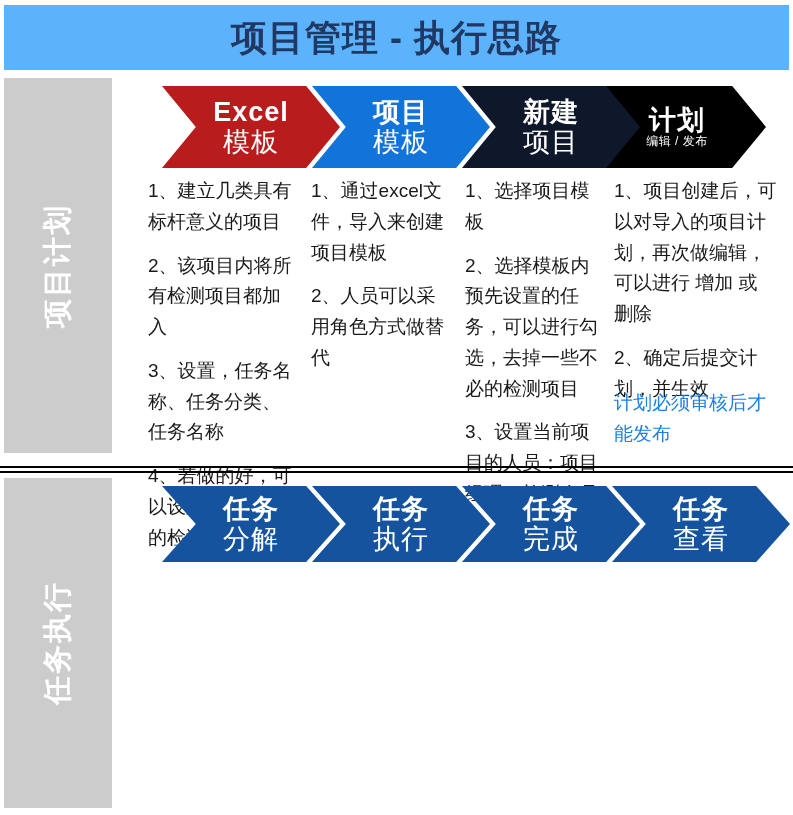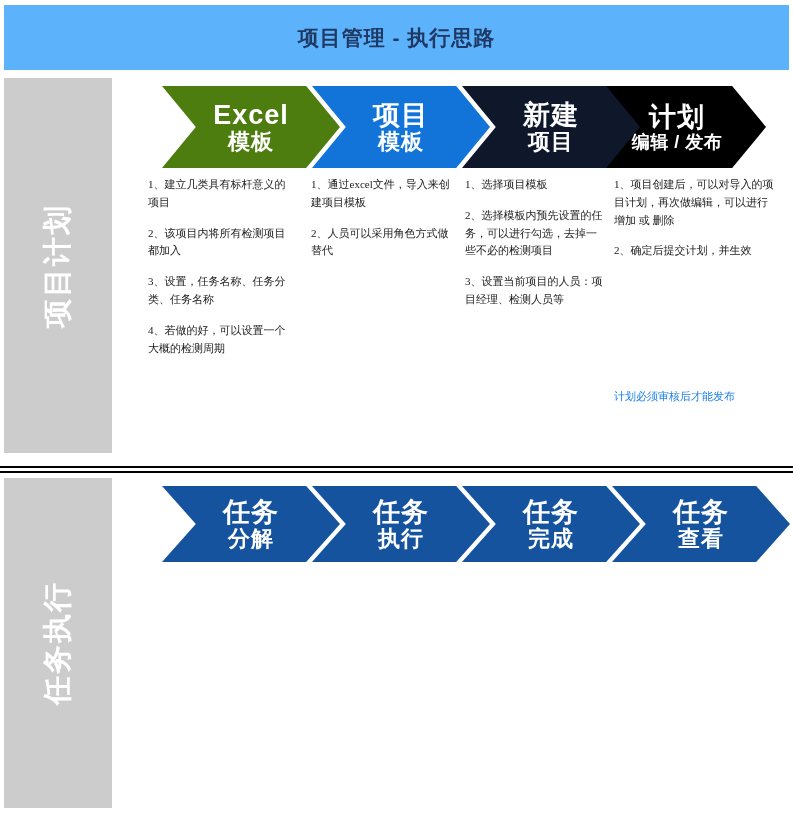--- a/index.html
+++ b/index.html
@@ -23,21 +23,21 @@
     top: 5px;
     width: 785px;
     height: 65px;
     background: #5CB3FB;
     display: flex;
     align-items: center;
     justify-content: center;
   }
   .header-title {
     color: #1F3864;
-    font-size: 21px;
+    font-size: 36px;
     font-weight: bold;
     letter-spacing: 1px;
     line-height: 1;
     white-space: nowrap;
   }
 
   
   .section {
     position: absolute;
     left: 0;
@@ -111,52 +111,52 @@
     -webkit-clip-path: polygon(0% 0%, 81% 0%, 100% 50%, 81% 100%, 0% 100%, 19% 50%);
     clip-path: polygon(0% 0%, 81% 0%, 100% 50%, 81% 100%, 0% 100%, 19% 50%);
   }
   .chevron .line1 {
     font-size: 27px;
     font-weight: bold;
     line-height: 1.12;
     letter-spacing: 1px;
   }
   .chevron .line2 {
-    font-size: 22px;
-    font-weight: bold;
+    font-size: 27px;
+    font-weight: normal;
     line-height: 1.12;
     letter-spacing: 1px;
   }
   .chevron .line2.small {
-    font-size: 18px;
-    font-weight: bold;
+    font-size: 12px;
+    font-weight: normal;
     letter-spacing: 0.5px;
   }
 
   
   .col-row {
     position: absolute;
     left: 148px;
     top: 98px;
     width: 645px;
     height: 280px;
   }
   #section-exec .col-row { top: 92px; height: 240px; }
 
   .col {
     position: absolute;
     top: 0;
     height: 100%;
   }
   .col p {
     margin: 0 0 16px 0;
-    font-size: 11px;
+    font-size: 19px;
     line-height: 1.62;
     color: #1a1a1a;
-    font-family: Liberation Serif, serif;
+    font-family: Liberation Sans, sans-serif;
   }
   .col p.tight { margin-bottom: 13px; }
   .col p.note {
     color: #1B7FE8;
     margin: 0;
   }
   .note-slot {
     position: absolute;
     left: 0;
     right: 0;
@@ -169,21 +169,21 @@
   <div class="header-title">项目管理 - 执行思路</div>
 </div>
 
 <div class="section" id="section-plan">
 
   <div class="side-bar">
     <span class="side-bar-label">项目计划</span>
   </div>
 
   <div class="chevron-row">
-    <div class="chevron" style="left: 0px; width: 178px; z-index: 10; background: #4d7c0f;">
+    <div class="chevron" style="left: 0px; width: 178px; z-index: 10; background: #b91c1c;">
       <span class="line1">Excel</span>
       <span class="line2">模板</span>
     </div>
     <div class="chevron" style="left: 150px; width: 178px; z-index: 9; background: rgb(18, 116, 216);">
       <span class="line1">项目</span>
       <span class="line2">模板</span>
     </div>
     <div class="chevron" style="left: 300px; width: 178px; z-index: 8; background: #0f172a;">
       <span class="line1">新建</span>
       <span class="line2">项目</span>

